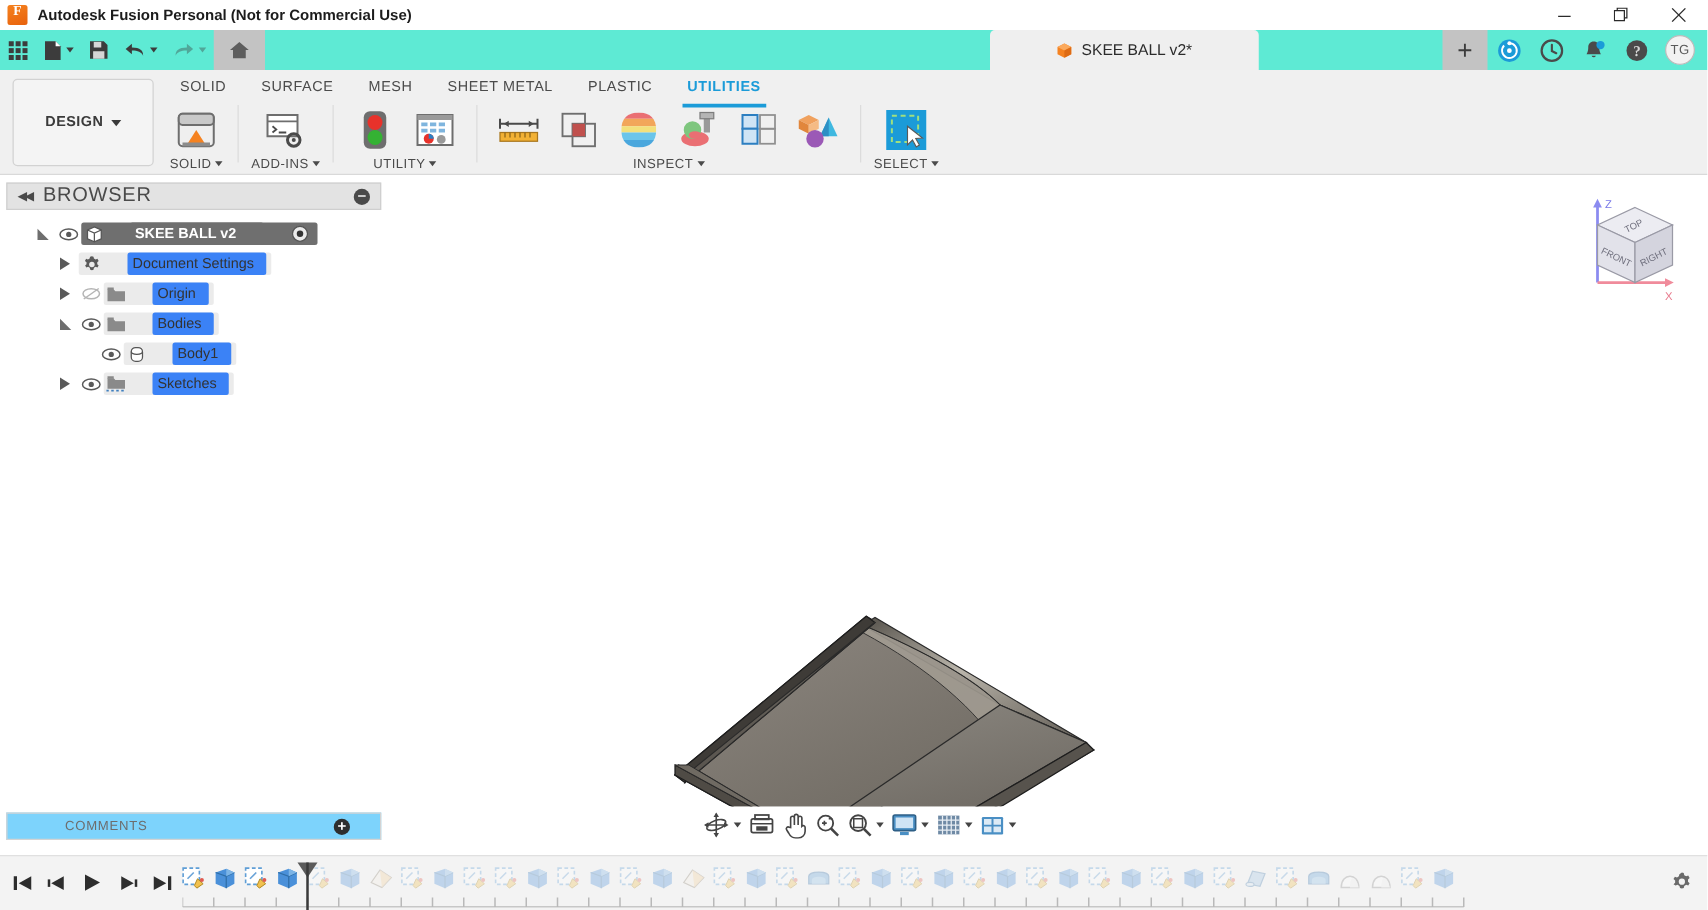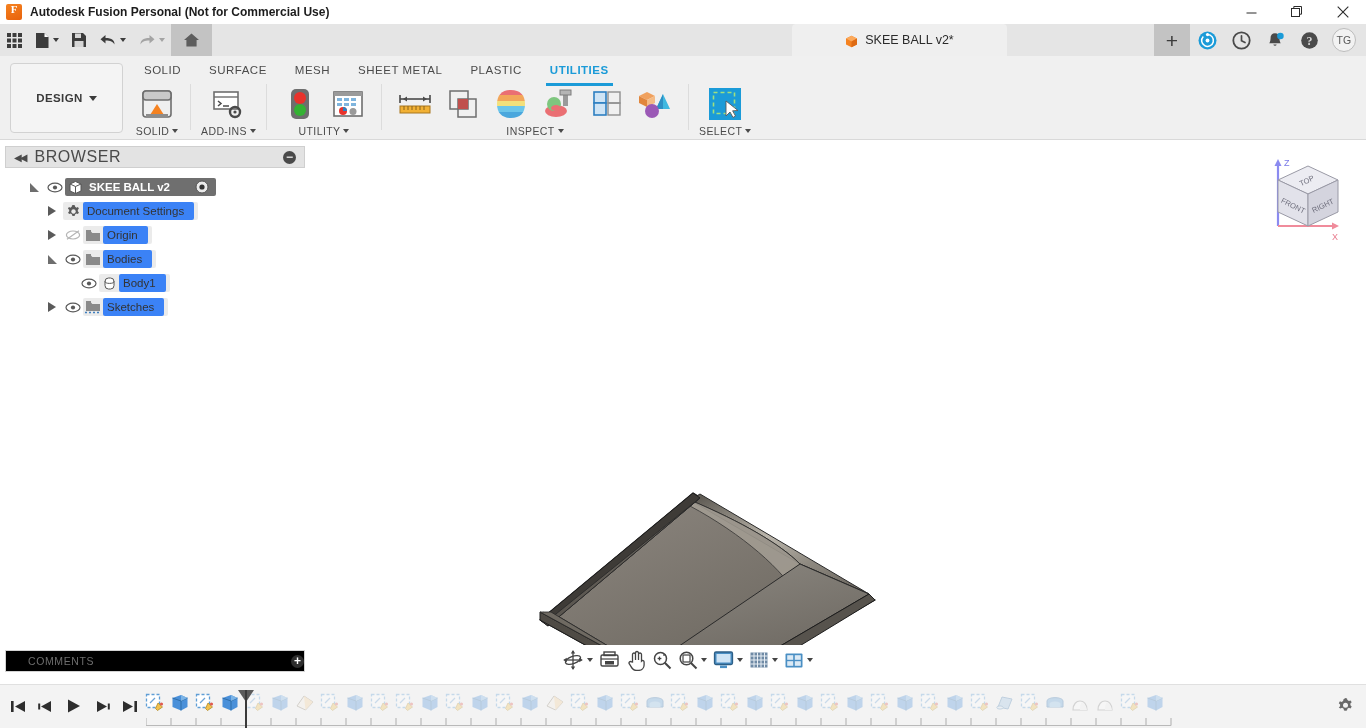--- a/index.html
+++ b/index.html
@@ -34,21 +34,21 @@
   .win-controls { margin-left: auto; display: flex; height: 24px; }
   .win-btn {
     width: 46px; height: 24px; display: flex; align-items: center; justify-content: center;
     color: #2b2b2b;
   }
   .win-btn svg { display: block; }
 
   
   .qabar {
     position: absolute; top: 24px; left: 0; width: 1366px; height: 32px;
-    background: #e5e5e5;
+    background: #5eead4;
     display: flex; align-items: center;
   }
   .qa-btn {
     height: 32px; display: flex; align-items: center; justify-content: center;
     padding: 0 6px; color: #3c3c3c;
   }
   .qa-btn.home-active { background: #c3c3c3; padding: 0 12px; }
   .qa-btn.disabled { opacity: .38; }
   .caret-sm {
     width: 0; height: 0; margin-left: 3px;
@@ -162,36 +162,36 @@
   }
   .tri-open {
     width: 0; height: 0;
     border-bottom: 9px solid #6e6e6e; border-right: 9px solid transparent;
   }
   .tlabel {
     font-size: 11.5px; color: #333; padding: 3px 10px 3px 4px; border-radius: 2px;
     background: #3b82f6; white-space: nowrap;
   }
   .tlabel.selected { background: #6f6f6f; color: #fff; font-weight: bold; padding-right: 22px; }
-  .row-chip { display: flex; align-items: flex-end; background: #ebebeb; border-radius: 2px; padding-right: 4px; }
+  .row-chip { display: flex; align-items: flex-end; background: #ebebeb; border-radius: 2px; padding-right: 4px; gap: 19px; }
   .row-chip.sel { background: #6f6f6f; }
   .ico { width: 20px; height: 18px; display: flex; align-items: center; justify-content: center; flex: 0 0 auto; }
 
   
   .canvas {
     position: absolute; left: 0; top: 140px; width: 1366px; height: 505px;
     background: #ffffff;
   }
   .viewcube { position: absolute; right: 10px; top: 10px; width: 96px; height: 96px; }
 
   
   .comments {
     position: absolute; left: 5px; top: 650px; width: 300px; height: 22px;
-    background: #000000; border: 1px solid #d3d3d3;
-    display: flex; align-items: center; padding: 0 0;
+    background: #7dd3fc; border: 1px solid #d3d3d3;
+    display: flex; align-items: center; padding: 0 24px;
   }
   .comments-label { font-size: 10.5px; color: #6d6d6d; letter-spacing: .6px; margin-left: 22px;}
   .plus-circle {
     margin-left: auto; width: 13px; height: 13px; border-radius: 50%;
     background: #2e2e2e; color: #fff; font-size: 12px; line-height: 11px;
     display: flex; align-items: center; justify-content: center; font-weight: bold;
   }
 
   
   .viewbar {

